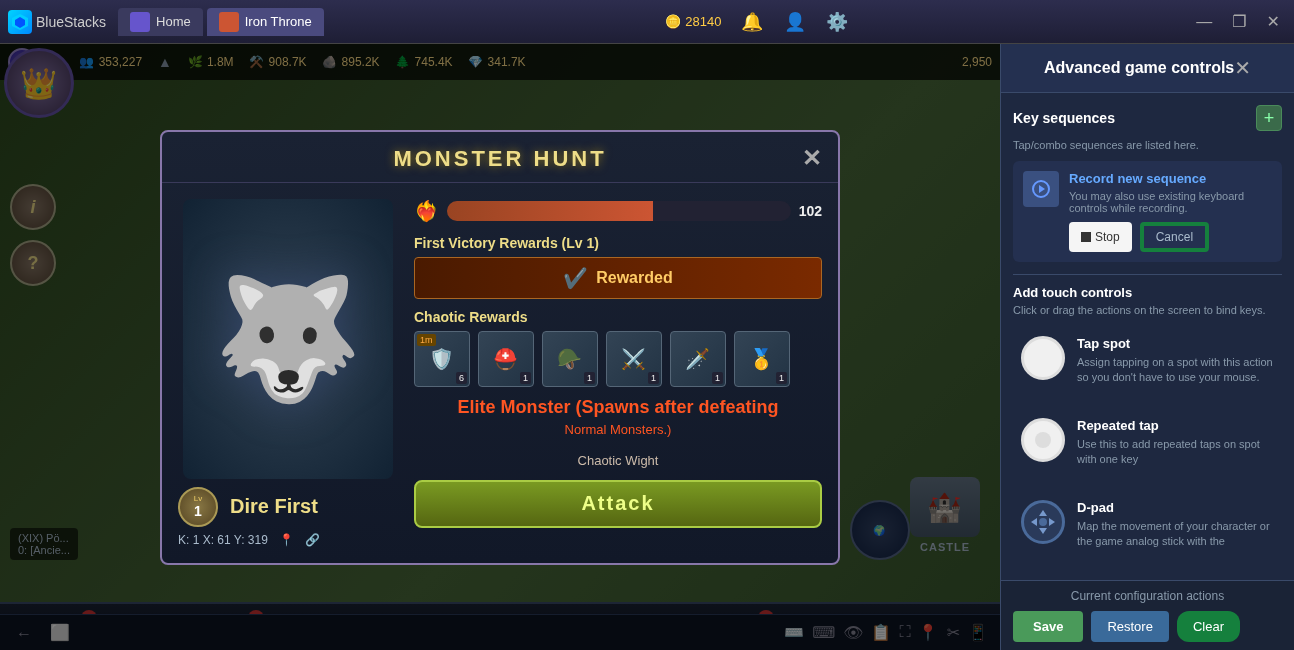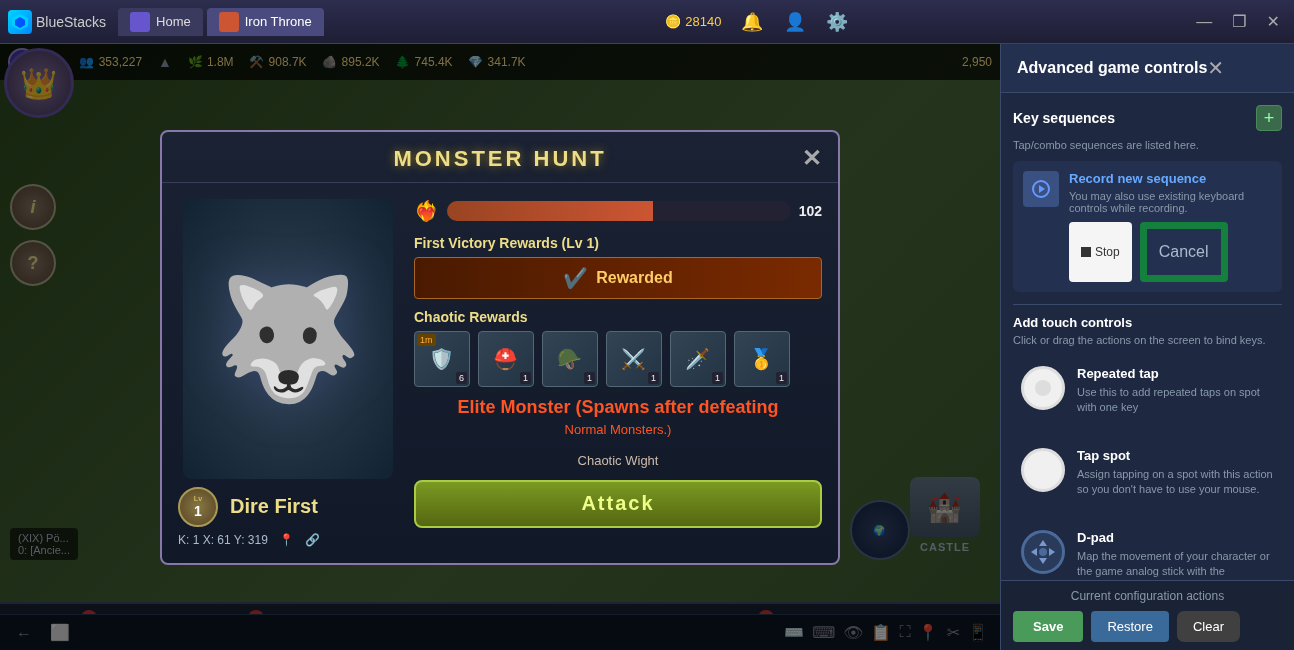--- a/index.html
+++ b/index.html
@@ -145,21 +145,21 @@
     }
 
     
     .advanced-panel {
       width: 294px; height: 606px; background: #1e2840;
       border-left: 1px solid #3a4a6a;
       display: flex; flex-direction: column;
       overflow: hidden;
     }
     .adv-header {
-      display: flex; align-items: center; justify-content: flex-start;
+      display: flex; align-items: center; justify-content: center;
       padding: 12px 16px; border-bottom: 1px solid #3a4a6a;
       background: #243050;
     }
     .adv-title { color: white; font-size: 16px; font-weight: bold; }
     .adv-close { color: #aaa; font-size: 20px; cursor: pointer; }
 
     .adv-body { flex: 1; overflow-y: auto; padding: 12px; }
 
     .section-header { display: flex; align-items: center; justify-content: space-between; margin-bottom: 8px; }
     .section-title { color: white; font-size: 14px; font-weight: bold; }
@@ -168,37 +168,37 @@
 
     
     .record-box { background: #243050; border-radius: 6px; padding: 10px; margin-bottom: 12px; display: flex; gap: 10px; }
     .record-icon { width: 36px; height: 36px; background: #3a5080; border-radius: 4px; display: flex; align-items: center; justify-content: center; color: #66aaff; font-size: 18px; flex-shrink: 0; }
     .record-text { flex: 1; }
     .record-title { color: #66aaff; font-size: 13px; font-weight: bold; margin-bottom: 4px; }
     .record-desc { color: #8899aa; font-size: 11px; margin-bottom: 8px; }
     .record-btns { display: flex; gap: 8px; }
     .btn-stop { background: #f5f5f5; color: #333; padding: 4px 12px; border-radius: 4px; font-size: 12px; cursor: pointer; display: flex; align-items: center; gap: 4px; }
     .btn-stop-sq { width: 10px; height: 10px; background: #333; }
-    .btn-cancel { background: transparent; color: #aabbcc; padding: 14px 12px; border-radius: 4px; font-size: 16px; cursor: pointer; border: 7px solid #15803d; }
+    .btn-cancel { background: transparent; color: #aabbcc; padding: 4px 12px; border-radius: 4px; font-size: 12px; cursor: pointer; border: 4px solid #15803d; }
 
     .divider { height: 1px; background: #3a4a6a; margin: 10px 0; }
 
     .add-touch-title { color: white; font-size: 13px; font-weight: bold; margin-bottom: 4px; }
     .add-touch-desc { color: #8899aa; font-size: 11px; margin-bottom: 12px; }
 
     
     .ctrl-item { display: flex; gap: 12px; align-items: flex-start; margin-bottom: 16px; padding: 8px; border-radius: 6px; }
     .ctrl-circle { width: 44px; height: 44px; border-radius: 50%; background: #f0f0f0; border: 3px solid #ddd; flex-shrink: 0; display: flex; align-items: center; justify-content: center; font-size: 20px; }
     .ctrl-circle.dpad { background: #2a3a5a; border-color: #4a6a9a; color: white; }
     .ctrl-text { flex: 1; }
     .ctrl-name { color: white; font-size: 13px; font-weight: bold; margin-bottom: 4px; }
     .ctrl-desc { color: #8899aa; font-size: 11px; line-height: 1.4; }
     .btn-save { background: #4a9a5a; color: white; padding: 8px 20px; border-radius: 4px; font-size: 13px; font-weight: bold; cursor: pointer; border: none; }
     .btn-restore { background: #3a6a9a; color: white; padding: 8px 16px; border-radius: 4px; font-size: 13px; cursor: pointer; border: none; }
-    .btn-clear { background: #404040; color: white; padding: 0 16px; border-radius: 7px; font-size: 13px; cursor: pointer; border: none; }
+    .btn-clear { background: #15803d; color: white; padding: 0 16px; border-radius: 12px; font-size: 13px; cursor: pointer; border: none; }
 
     
     .sys-taskbar {
       position: absolute; bottom: 0; left: 0; width: 1000px; height: 36px;
       background: #0d1422; border-top: 1px solid #2a3a5a;
       display: flex; align-items: center; justify-content: space-between; padding: 0 12px;
     }
     .sys-left { display: flex; gap: 10px; }
     .sys-btn { color: #889; font-size: 16px; cursor: pointer; padding: 2px 4px; }
     .sys-right { display: flex; gap: 8px; }
@@ -483,34 +483,34 @@
           </div>
         </div>
       </div>
 
       <div class="divider"></div>
 
       <div class="add-touch-title">Add touch controls</div>
       <div class="add-touch-desc">Click or drag the actions on the screen to bind keys.</div>
 
       <div class="ctrl-item">
-        <div class="ctrl-circle" style="position:relative;">
-          <div style="width:16px;height:16px;background:#ddd;border-radius:50%;position:absolute;top:50%;left:50%;transform:translate(-50%,-50%);"></div>
-        </div>
-        <div class="ctrl-text">
-          <div class="ctrl-name">Repeated tap</div>
-          <div class="ctrl-desc">Use this to add repeated taps on spot with one key</div>
-        </div>
-      </div>
-
-      <div class="ctrl-item">
         <div class="ctrl-circle"></div>
         <div class="ctrl-text">
           <div class="ctrl-name">Tap spot</div>
           <div class="ctrl-desc">Assign tapping on a spot with this action so you don't have to use your mouse.</div>
+        </div>
+      </div>
+
+      <div class="ctrl-item">
+        <div class="ctrl-circle" style="position:relative;">
+          <div style="width:16px;height:16px;background:#ddd;border-radius:50%;position:absolute;top:50%;left:50%;transform:translate(-50%,-50%);"></div>
+        </div>
+        <div class="ctrl-text">
+          <div class="ctrl-name">Repeated tap</div>
+          <div class="ctrl-desc">Use this to add repeated taps on spot with one key</div>
         </div>
       </div>
 
       <div class="ctrl-item">
         <div class="ctrl-circle dpad">
           <svg width="30" height="30" viewBox="0 0 30 30">
             <polygon points="15,3 19,9 11,9" fill="#7799cc"></polygon>
             <polygon points="15,27 19,21 11,21" fill="#7799cc"></polygon>
             <polygon points="3,15 9,11 9,19" fill="#7799cc"></polygon>
             <polygon points="27,15 21,11 21,19" fill="#7799cc"></polygon>

